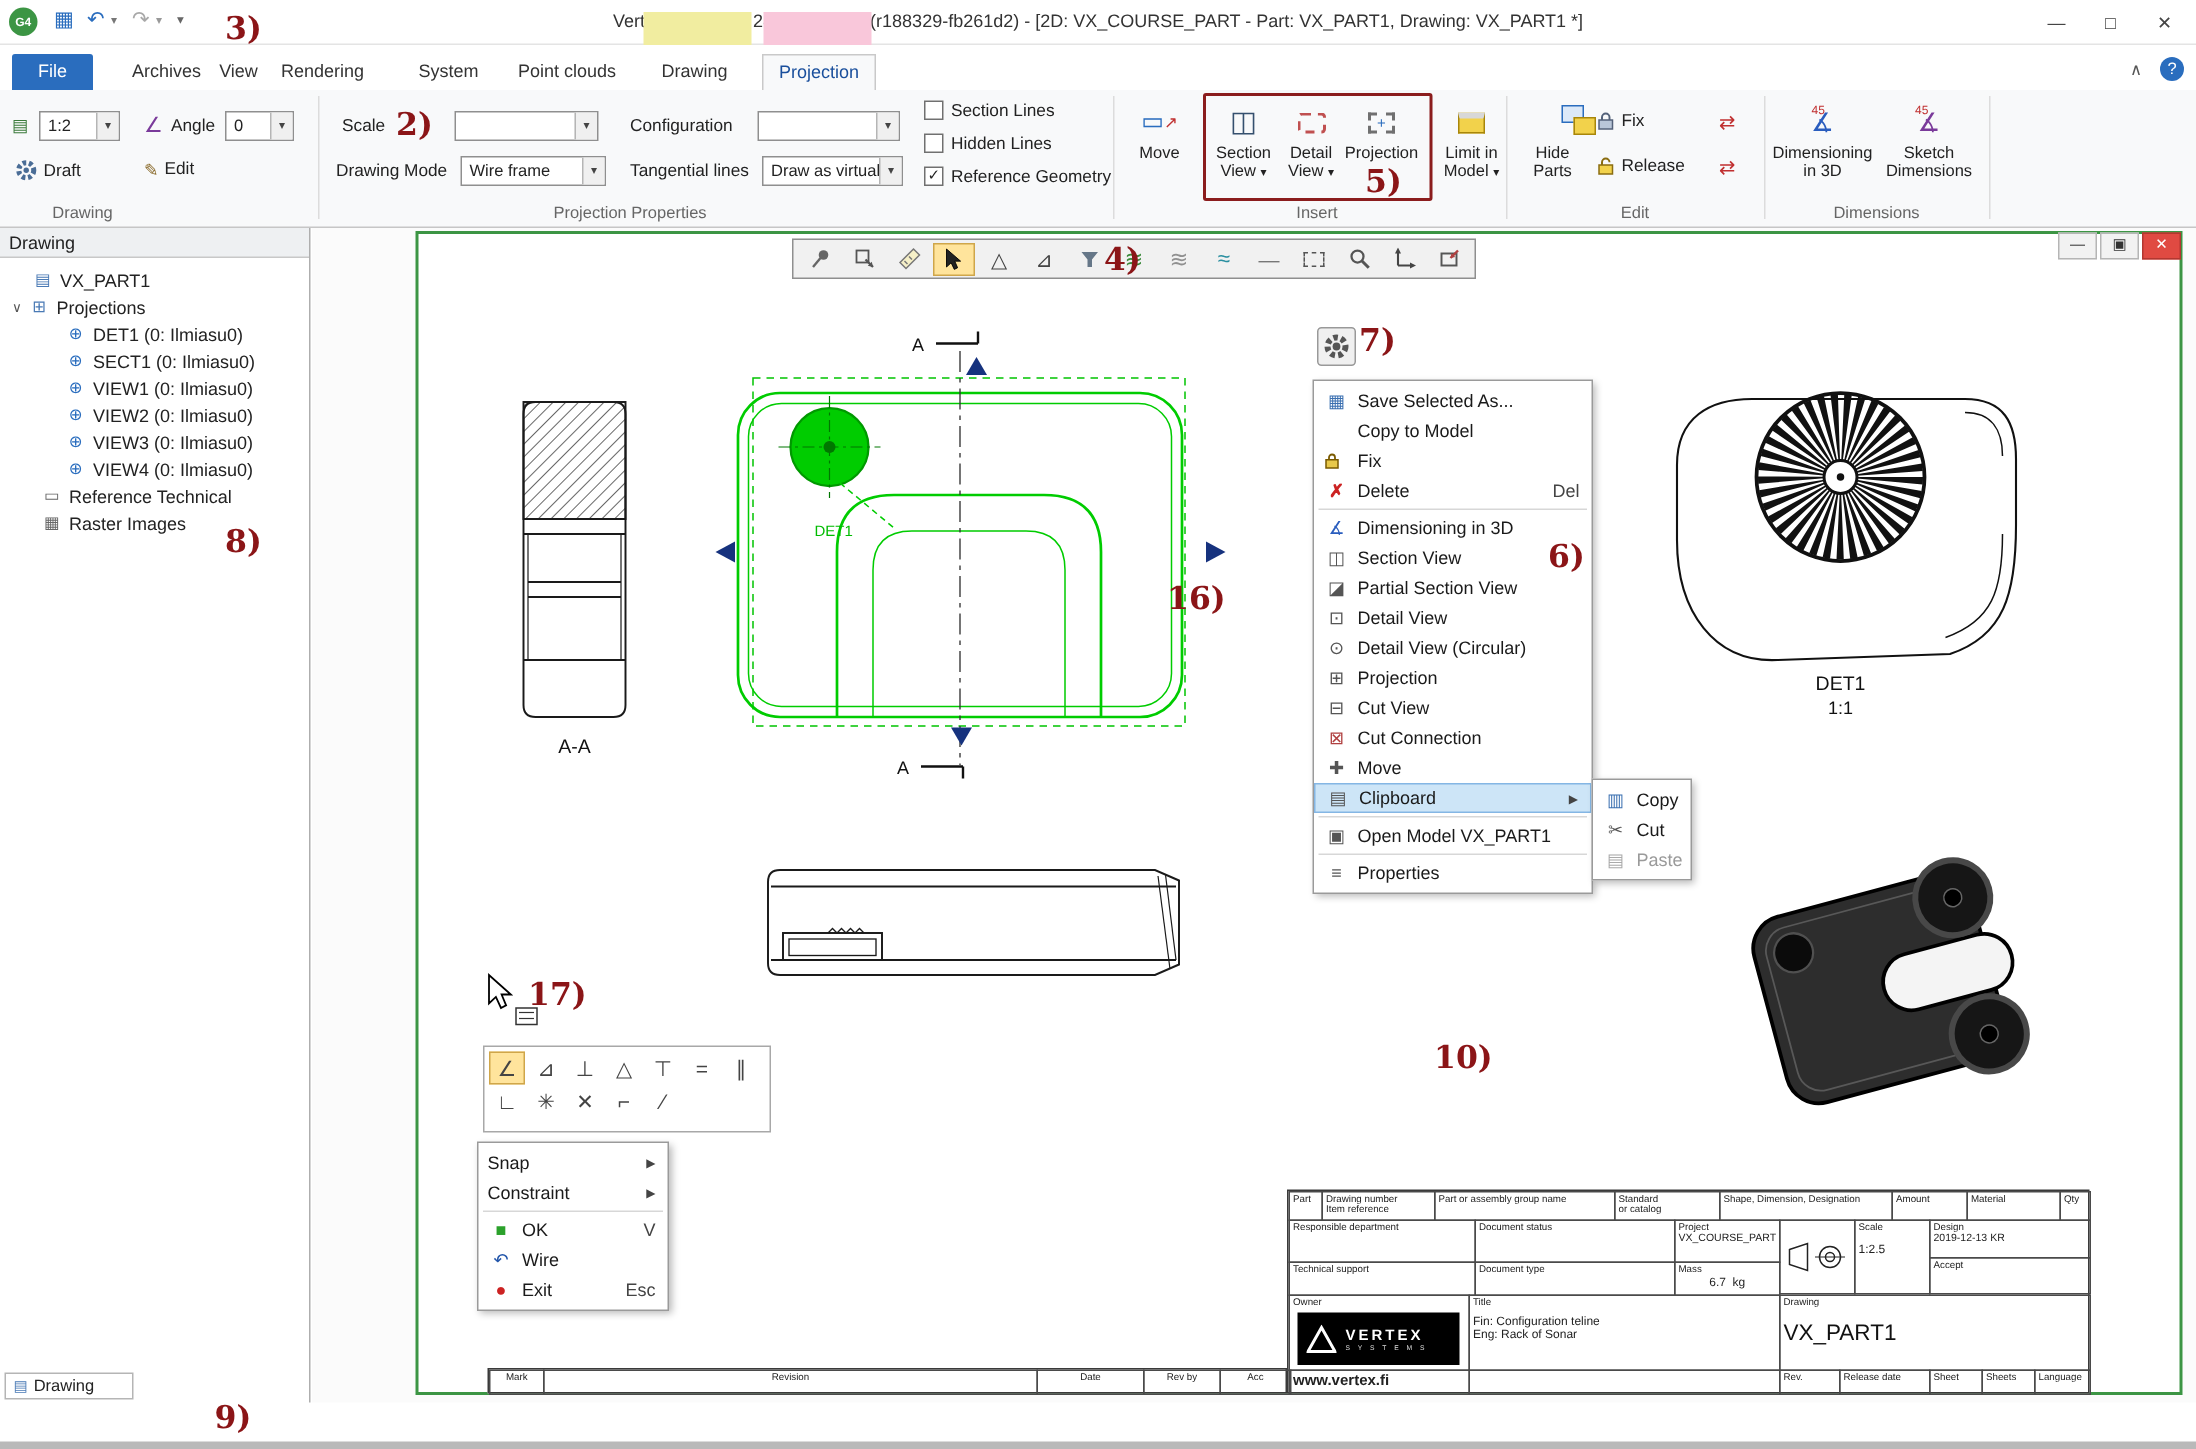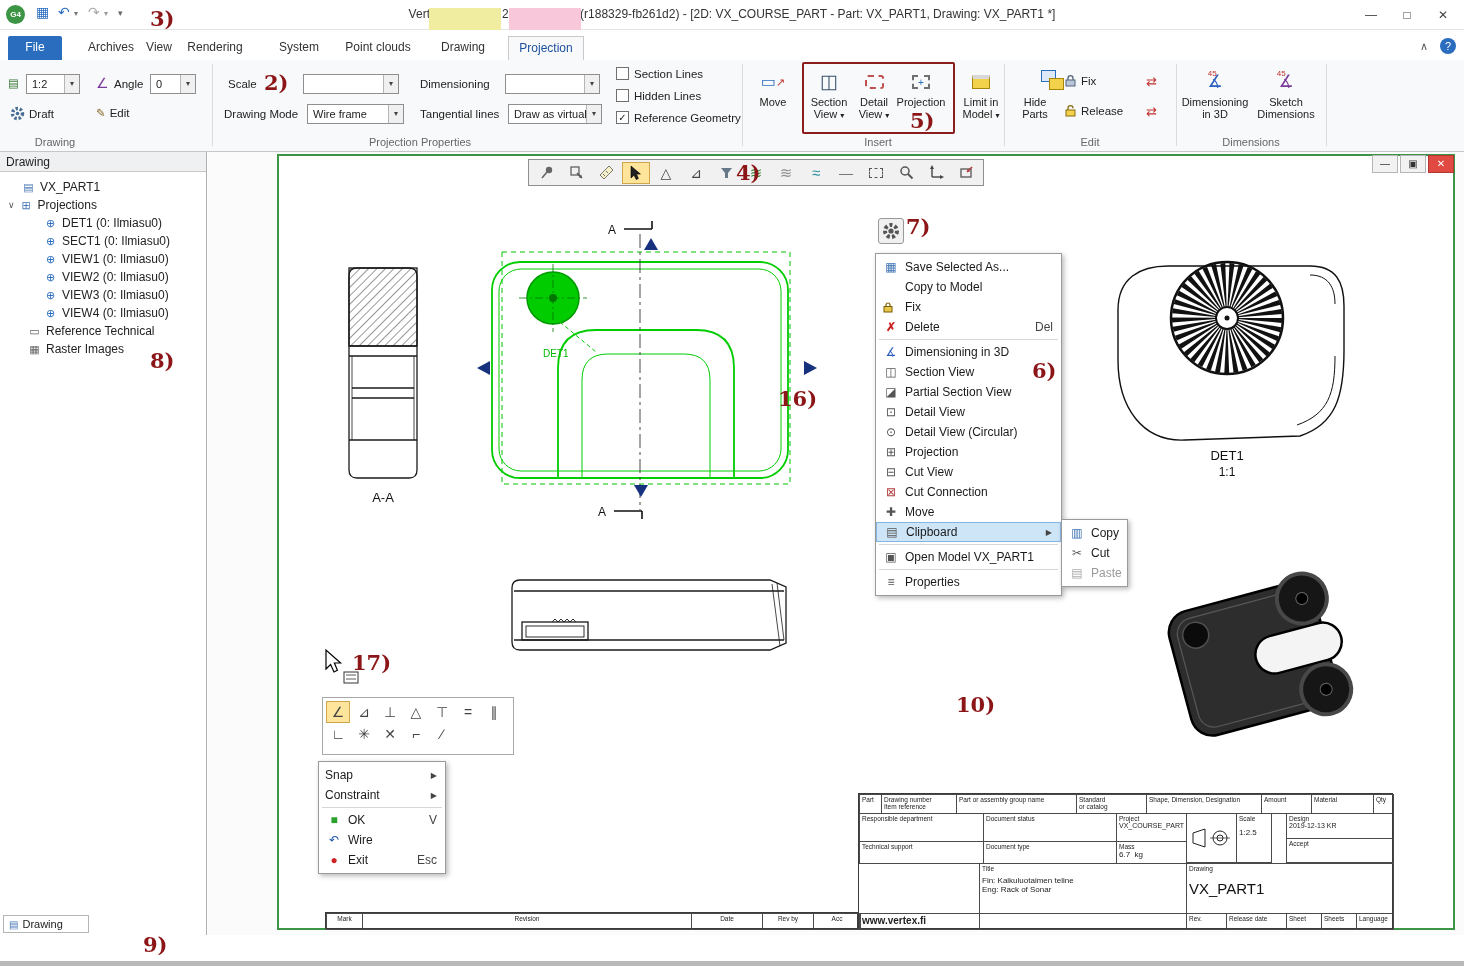--- a/index.html
+++ b/index.html
@@ -128,21 +128,21 @@
       <span style="color:#8a6a2a">✎</span>
       <span>Edit</span>
     </div>
     <div class="grplabel" style="left:10px;width:90px">Drawing</div>
 
     <span class="rlabel" style="left:228px;top:18px">Scale</span>
     <div class="combo" style="left:303px;top:14px;width:96px">
         <span class="val"></span>
         <span class="arr">▾</span>
       </div>
-    <span class="rlabel" style="left:420px;top:18px">Dimensioning</span>
+    <span class="rlabel" style="left:420px;top:18px">Configuration</span>
     <div class="combo" style="left:505px;top:14px;width:95px">
         <span class="val"></span>
         <span class="arr">▾</span>
       </div>
     <span class="rlabel" style="left:224px;top:48px">Drawing Mode</span>
     <div class="combo" style="left:307px;top:44px;width:97px">
         <span class="val">Wire frame</span>
         <span class="arr">▾</span>
       </div>
     <span class="rlabel" style="left:420px;top:48px">Tangential lines</span>
@@ -622,40 +622,52 @@
         <div class="tb-val" style="font-size:7px">VX_COURSE_PART</div>
       </div>
     <div class="tb-cell" style="left:327px;top:19px;width:51px;height:50px">
       <svg width="44" height="22" style="margin-top:12px">
         <polygon points="4,6 16,2 16,20 4,16" fill="none" stroke="#222" stroke-width="1"></polygon>
         <circle cx="31" cy="11" r="7" fill="none" stroke="#222" stroke-width="1"></circle>
         <circle cx="31" cy="11" r="3" fill="none" stroke="#222" stroke-width="1"></circle>
         <line x1="21" y1="11" x2="41" y2="11" stroke="#222" stroke-width="0.7"></line>
       </svg>
     </div>
-    <div class="tb-cell" style="left:377px;top:19px;width:36px;height:50px">
+    <div class="tb-cell" style="left:377px;top:19px;width:51px;height:50px">
         <div>Scale</div>
         <div class="tb-val" style="margin-top:6px">1:2.5</div>
       </div>
     <div class="tb-cell" style="left:427px;top:19px;width:108px;height:26px">
         <div>Design</div>
         <div class="tb-val" style="font-size:7px">2019-12-13 KR</div>
       </div>
     <div class="tb-cell" style="left:427px;top:44px;width:108px;height:25px">Accept</div>
 
     <div class="tb-cell" style="left:0;top:47px;width:125px;height:23px">Technical support</div>
     <div class="tb-cell" style="left:124px;top:47px;width:134px;height:23px">Document type</div>
     <div class="tb-cell" style="left:257px;top:47px;width:71px;height:23px">
         <div>Mass</div>
-        <div class="tb-val" style="text-align:left"><span>6.7</span>&nbsp;&nbsp;<span>kg</span></div>
-      </div>
-
+        <div class="tb-val" style="text-align:center"><span>6.7</span>&nbsp;&nbsp;<span>kg</span></div>
+      </div>
+
+    <div class="tb-cell" style="left:0;top:69px;width:121px;height:51px">
+      <div>Owner</div>
+      <div style="position:absolute;left:5px;top:11px;width:108px;height:35px;background:#000;color:#fff;display:flex;align-items:center;gap:6px;padding:0 6px">
+        <svg width="20" height="20">
+            <polygon points="10,2 19,18 1,18" fill="none" stroke="#fff" stroke-width="2"></polygon>
+          </svg>
+        <div>
+            <div style="font-size:10px;font-weight:bold;letter-spacing:2px">VERTEX</div>
+            <div style="font-size:4.5px;letter-spacing:2px;color:#ddd">S Y S T E M S</div>
+          </div>
+      </div>
+    </div>
     <div class="tb-cell" style="left:120px;top:69px;width:208px;height:51px">
       <div>Title</div>
-      <div class="tb-val" style="margin-top:4px">Fin: Kaikuluotaimen teline</div>
+      <div class="tb-val" style="margin-top:4px">Fin: Configuration teline</div>
       <div class="tb-val">Eng: Rack of Sonar</div>
     </div>
     <div class="tb-cell" style="left:327px;top:69px;width:208px;height:51px">
       <div>Drawing</div>
       <div style="font-size:15px;margin-top:8px;color:#111">VX_PART1</div>
     </div>
 
     <div class="tb-cell" style="left:0;top:119px;width:121px;height:17px"><span style="font-size:10px;font-weight:bold">www.vertex.fi</span></div>
     <div class="tb-cell" style="left:120px;top:119px;width:208px;height:17px"></div>
     <div class="tb-cell" style="left:327px;top:119px;width:41px;height:17px">Rev.</div>

